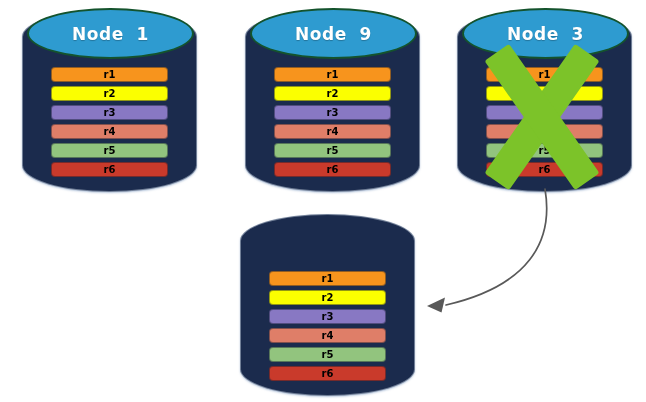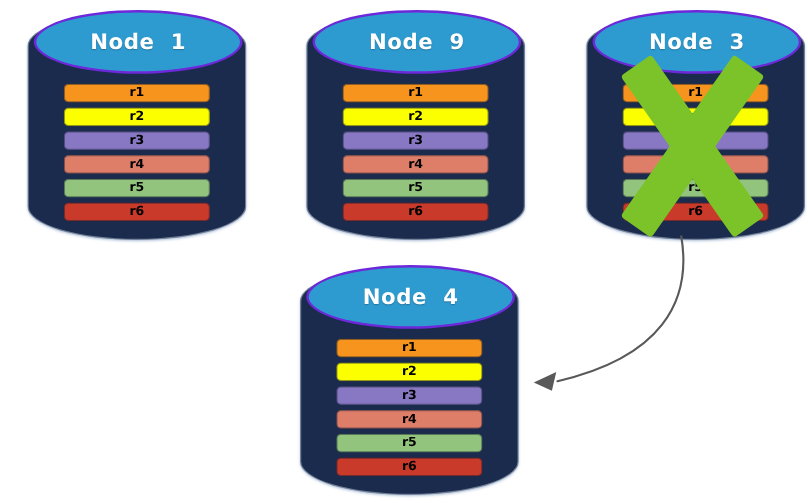--- a/index.html
+++ b/index.html
@@ -23,21 +23,21 @@
     background:#1B2B4D;
     border-radius:88px / 27px;
     border:1px solid rgba(160,172,190,0.65);
     box-shadow:0 1px 2px rgba(120,150,190,0.55);
   }
   .cyl-top {
     position:absolute;
     left:5px; top:2px;
     width:163px; height:47px;
     background:#2E9BD0;
-    border:2px solid #6d28d9;
+    border:2px solid #14532d;
     border-radius:50%;
     display:flex; align-items:center; justify-content:center;
   }
   .node-title {
     color:#ffffff;
     font-weight:bold;
     font-size:17px;
     white-space:pre;
     letter-spacing:0.5px;
     text-shadow:0 1px 1px rgba(0,0,0,0.25);
@@ -107,44 +107,41 @@
     <div class="records">
       <div class="record" style="background-color: rgb(247, 148, 29);">r1</div>
       <div class="record" style="background-color: rgb(251, 255, 0);">r2</div>
       <div class="record" style="background-color: rgb(136, 120, 195);">r3</div>
       <div class="record" style="background-color: rgb(223, 126, 104);">r4</div>
       <div class="record" style="background-color: rgb(146, 196, 126);">r5</div>
       <div class="record" style="background-color: rgb(201, 58, 43);">r6</div>
     </div>
   </div>
 
-  <div class="node" style="left:469px;top:6px">
+  <div class="node" style="left:457px;top:6px">
     <div class="cyl-body" style="background-color: rgb(27, 43, 77);"></div>
     <div class="cyl-top" style="background-color: rgb(46, 155, 208);">
       <span class="node-title">Node  3</span>
     </div>
     <div class="records">
       <div class="record" style="background-color: rgb(247, 148, 29);">r1</div>
       <div class="record" style="background-color: rgb(251, 255, 0);">r2</div>
       <div class="record" style="background-color: rgb(136, 120, 195);">r3</div>
       <div class="record" style="background-color: rgb(223, 126, 104);">r4</div>
       <div class="record" style="background-color: rgb(146, 196, 126);">r5</div>
       <div class="record" style="background-color: rgb(201, 58, 43);">r6</div>
     </div>
     <div class="xmark">
       <span class="stroke s1" style="background-color: rgb(124, 195, 41);"></span>
       <span class="stroke s2" style="background-color: rgb(124, 195, 41);"></span>
     </div>
   </div>
 
   <div class="node" style="left:240px;top:210px">
     <div class="cyl-body" style="background-color: rgb(27, 43, 77);"></div>
-    <div class="cyl-top" style="background-color: rgb(46, 155, 208);">
-      <span class="node-title">Node  4</span>
-    </div>
     <div class="records">
       <div class="record" style="background-color: rgb(247, 148, 29);">r1</div>
       <div class="record" style="background-color: rgb(251, 255, 0);">r2</div>
       <div class="record" style="background-color: rgb(136, 120, 195);">r3</div>
       <div class="record" style="background-color: rgb(223, 126, 104);">r4</div>
       <div class="record" style="background-color: rgb(146, 196, 126);">r5</div>
       <div class="record" style="background-color: rgb(201, 58, 43);">r6</div>
     </div>
   </div>
 

